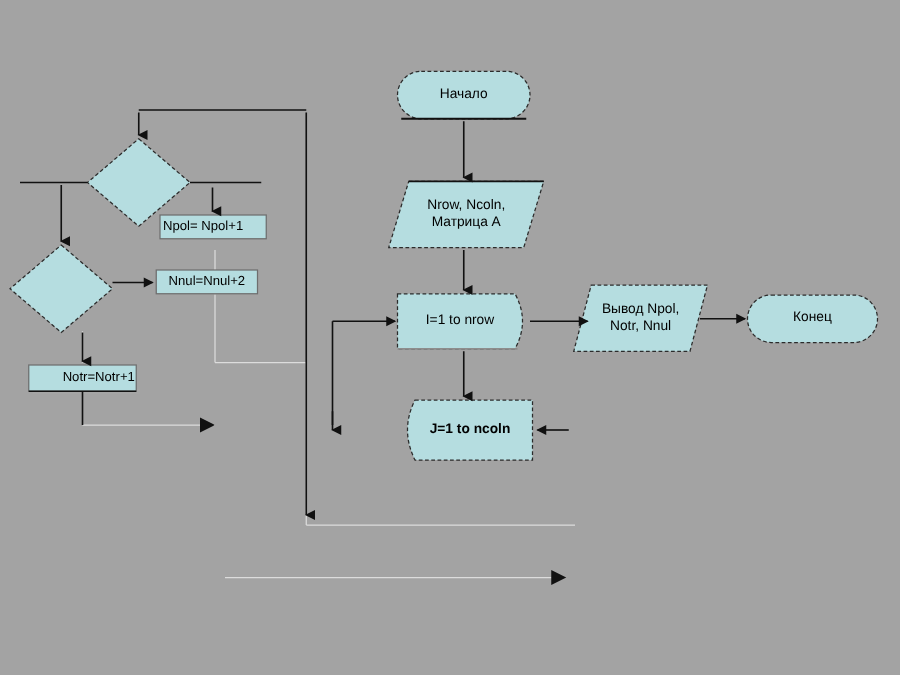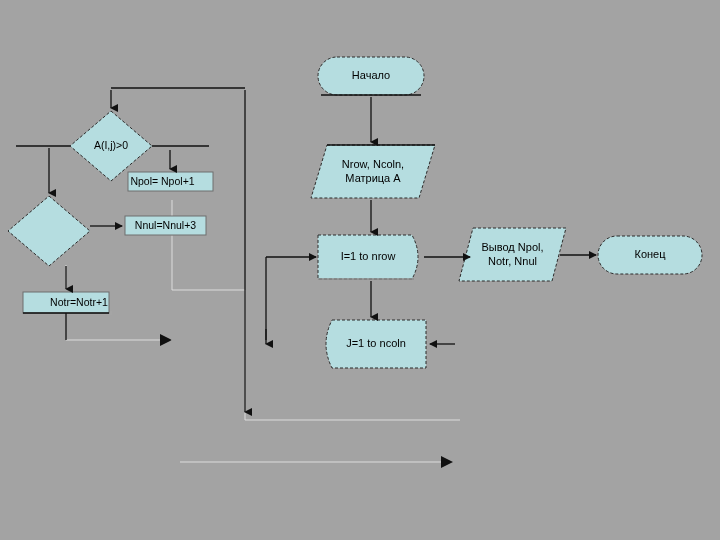--- a/index.html
+++ b/index.html
@@ -137,28 +137,27 @@
     </g>
   </svg>
 
   <div class="node-label" style="left:318px; top:57px; width:106px; height:38px;">Начало</div>
 
   <div class="node-label" style="left:311px; top:145px; width:124px; height:53px;">Nrow, Ncoln,
 Матрица A</div>
 
   <div class="node-label" style="left:318px; top:235px; width:100px; height:44px;">I=1 to nrow</div>
 
-  <div class="node-label" style="left:326px; top:320px; width:100px; height:48px;">J=1 to ncoln</div>
+  <div class="node-label" style="left:326px; top:320px; width:100px; height:48px;font-weight:bold;">J=1 to ncoln</div>
 
-  <div class="node-label lbl-sm" style="left:71px; top:133px; width:80px; height:26px;">A(I,j)&gt;0</div>
 
 
   <div class="node-label lbl-sm" style="left:128px; top:172px; width:69px; height:19px;">Npol= Npol+1</div>
 
-  <div class="node-label lbl-sm" style="left:125px; top:216px; width:81px; height:19px;">Nnul=Nnul+3</div>
+  <div class="node-label lbl-sm" style="left:125px; top:216px; width:81px; height:19px;">Nnul=Nnul+2</div>
 
   <div class="node-label lbl-sm" style="left:36px; top:292px; width:86px; height:21px;">Notr=Notr+1</div>
 
   <div class="node-label" style="left:598px; top:236px; width:104px; height:38px;">Конец</div>
 
   <div class="node-label" style="left:459px; top:228px; width:107px; height:53px;">Вывод Npol,
 Notr, Nnul</div>
 
 </div>
 

